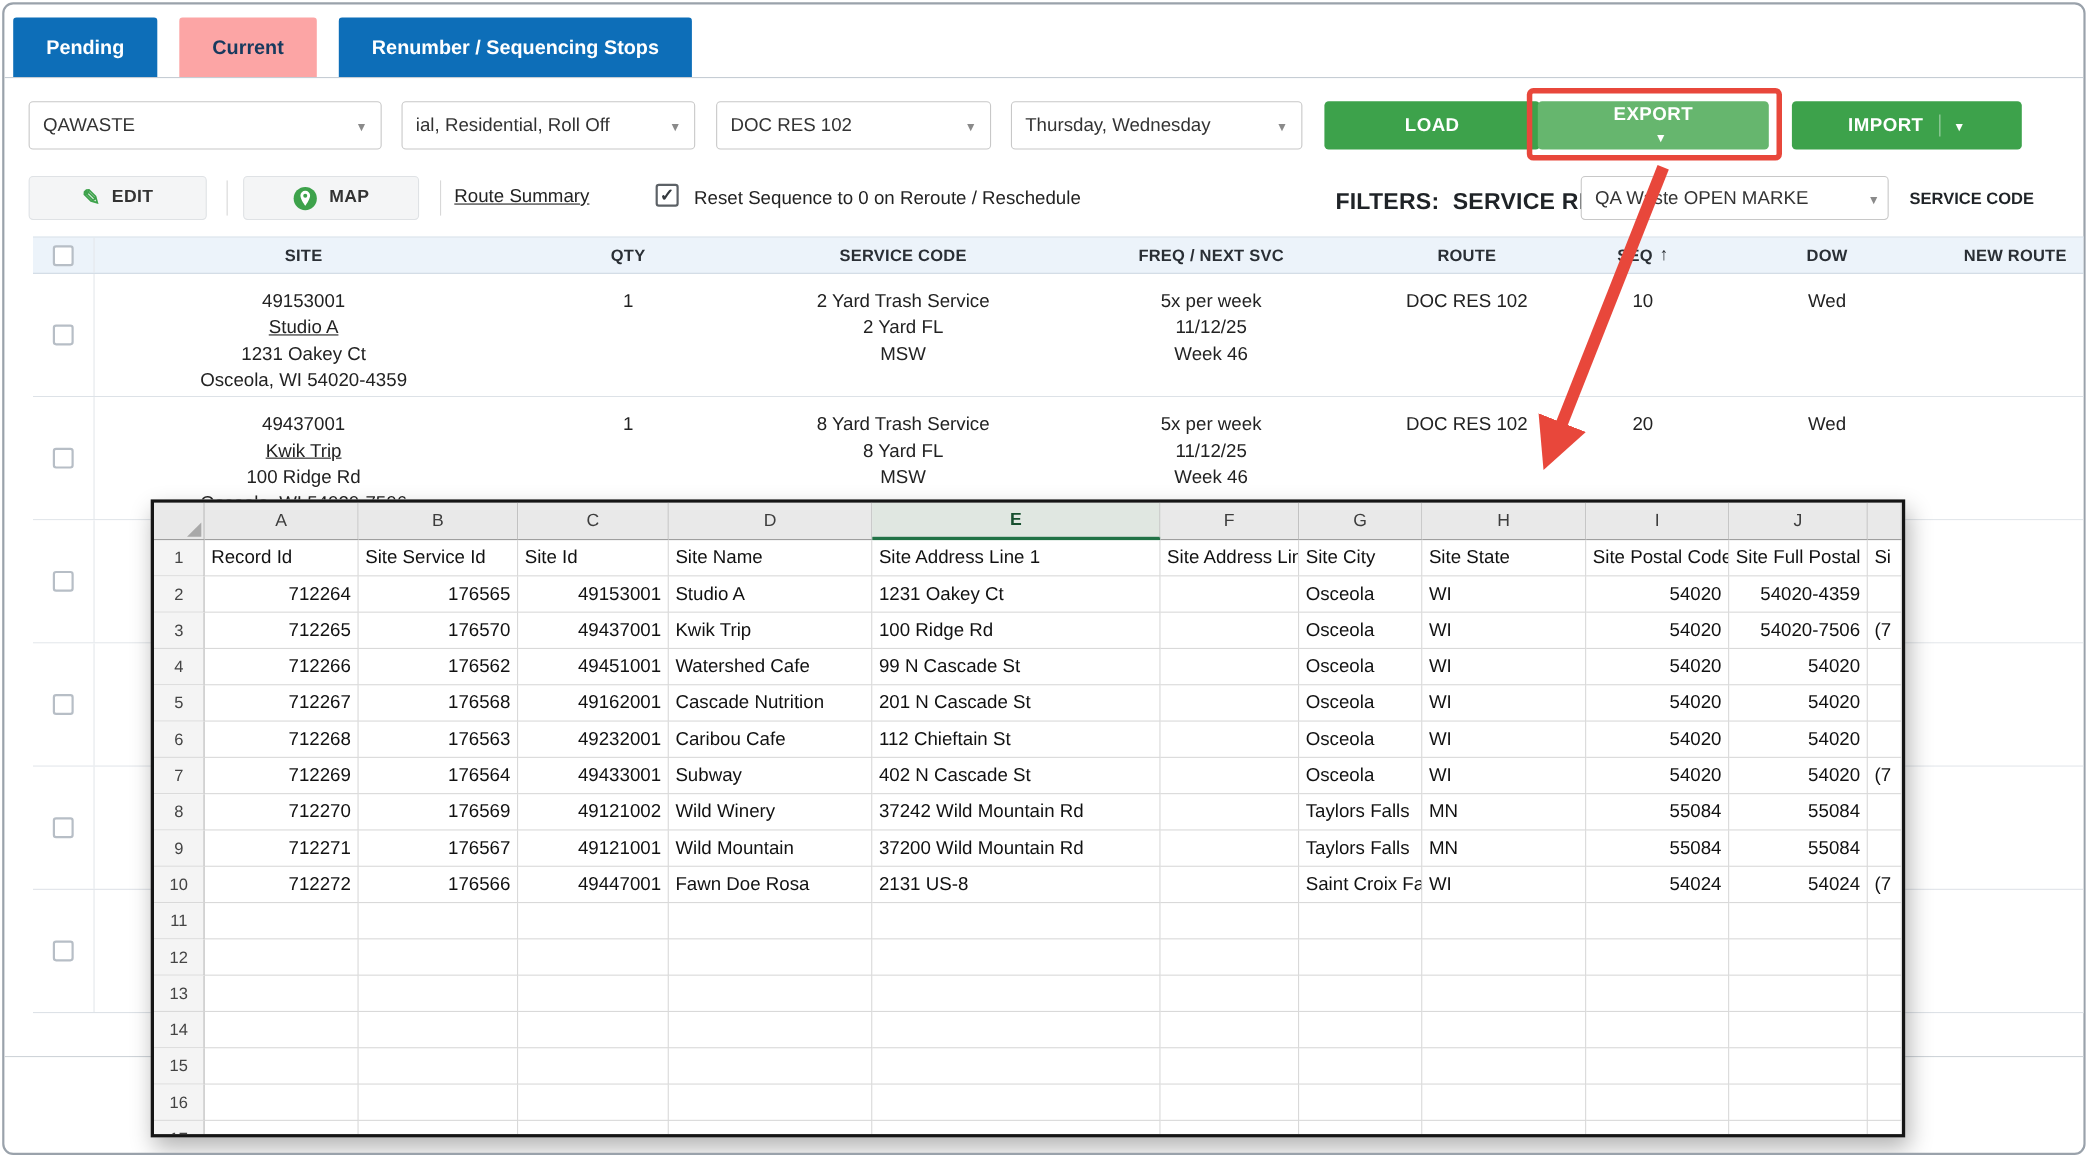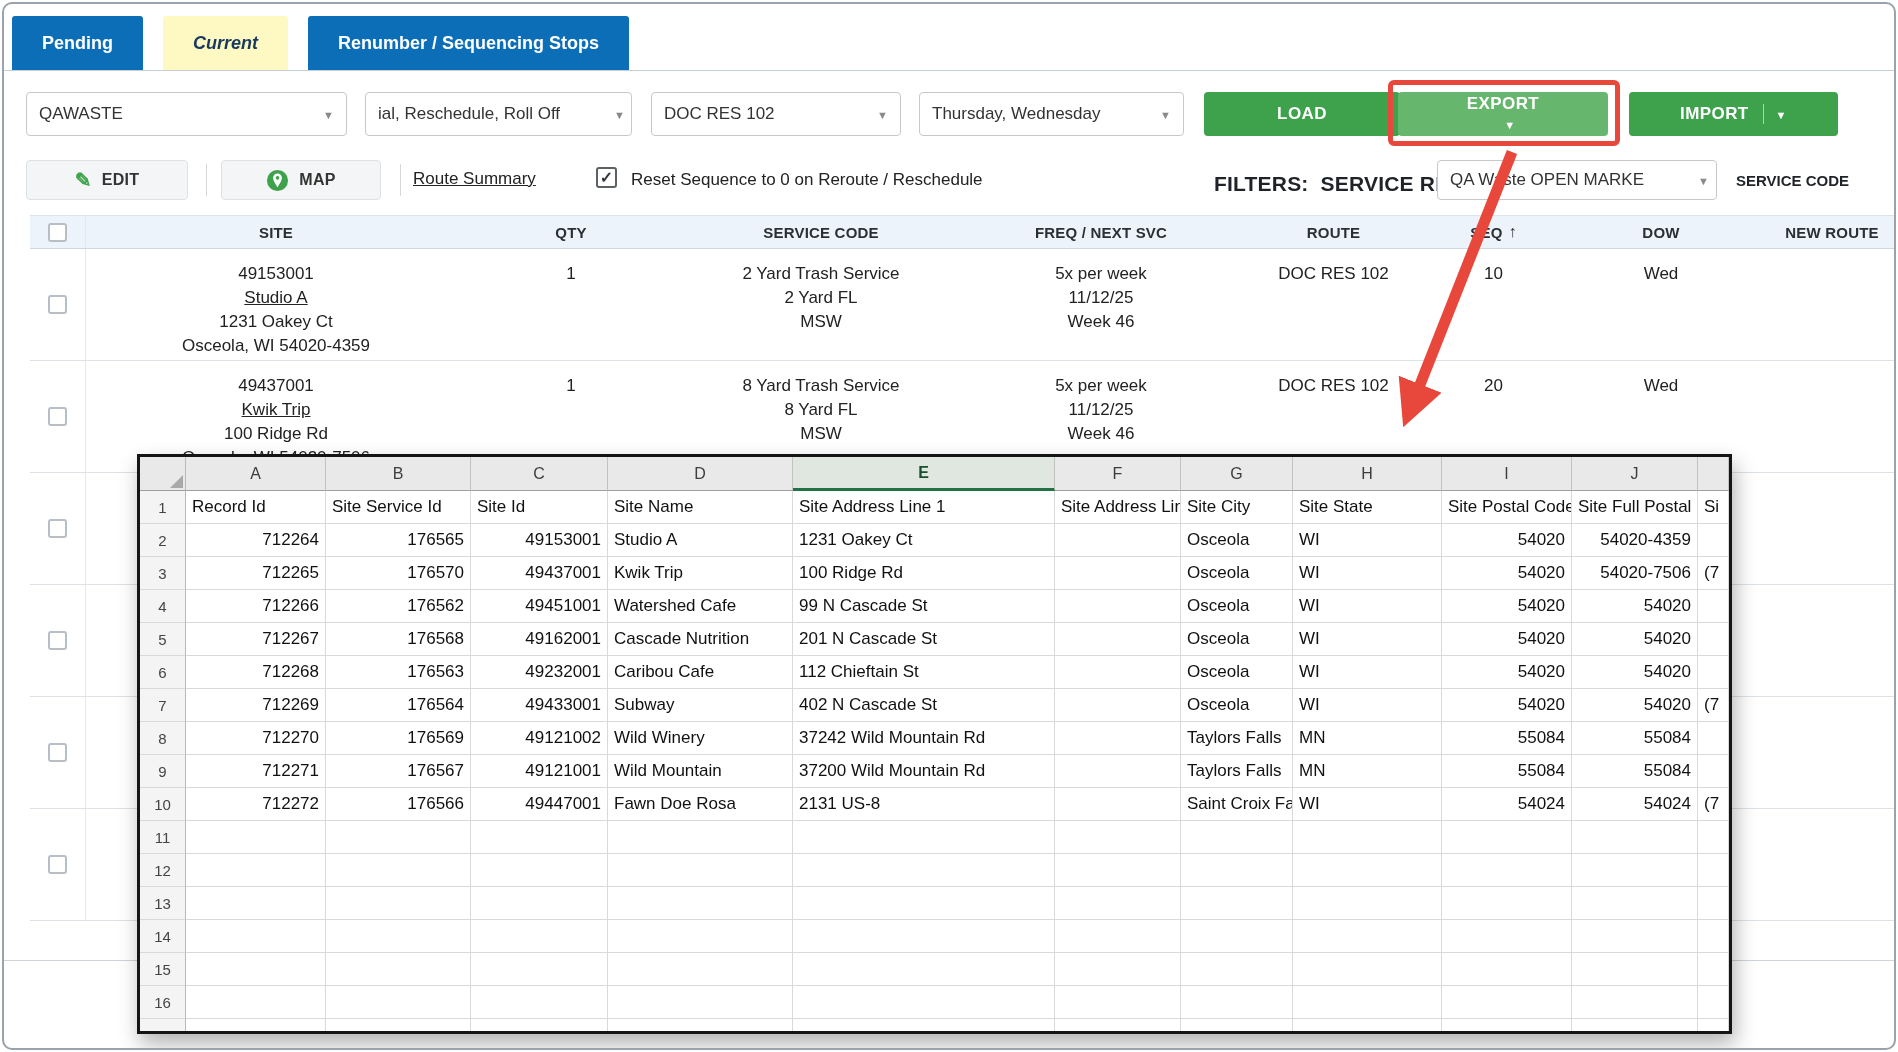--- a/index.html
+++ b/index.html
@@ -6,21 +6,21 @@
   html,body { background:#fff; }
   body { font-family: "Liberation Sans", sans-serif; }
 
   .frame { position:relative; width:1894px; height:1048px; margin:2px;
            border:2px solid #9aa2ab; border-radius:10px; background:#fff; overflow:hidden; }
 
   
   .tabs { position:absolute; top:12px; left:8px; display:flex; gap:20px; height:54px; z-index:2; }
   .tab { display:flex; align-items:center; padding:0 30px; font-size:18px; font-weight:600;
          background:#0d6eb8; color:#fff; border-radius:3px 3px 0 0; cursor:pointer; }
-  .tab.active { background:#fef9c3; color:#173a5e;font-style:italic; }
+  .tab.active { background:#fca5a5; color:#173a5e; }
   .tabs-divider { position:absolute; top:66px; left:0; width:100%; height:1px; background:#c6cdd4; }
 
   
   .dd { position:absolute; top:88px; height:44px; border:1px solid #c8c8c8; border-radius:4px;
         background:#fff; display:flex; align-items:center; justify-content:space-between;
         padding:0 12px; font-size:17px; color:#333; cursor:pointer; white-space:nowrap; overflow:hidden;gap:44px; }
   .car::after { content:"▼"; font-size:11px; color:#8a8a8a; margin-left:10px; }
   .gbtn { position:absolute; top:88px; height:44px; border:none; border-radius:4px; background:#3da24b;
           color:#fff; font-weight:700; font-size:17px; letter-spacing:.4px;
           display:flex; align-items:center; justify-content:center; cursor:pointer;
@@ -98,21 +98,21 @@
     <div class="tab active">Current</div>
     <div class="tab">Renumber / Sequencing Stops</div>
   </div>
   <div class="tabs-divider"></div>
 
   <div class="dd" style="left:22px; width:321px;">
     <span>QAWASTE</span>
     <span class="car"></span>
   </div>
   <div class="dd" style="left:361px; width:267px;">
-    <span>ial, Reschedule, Roll Off</span>
+    <span>ial, Residential, Roll Off</span>
     <span class="car"></span>
   </div>
   <div class="dd" style="left:647px; width:250px;">
     <span>DOC RES 102</span>
     <span class="car"></span>
   </div>
   <div class="dd" style="left:915px; width:265px;">
     <span>Thursday, Wednesday</span>
     <span class="car"></span>
   </div>

